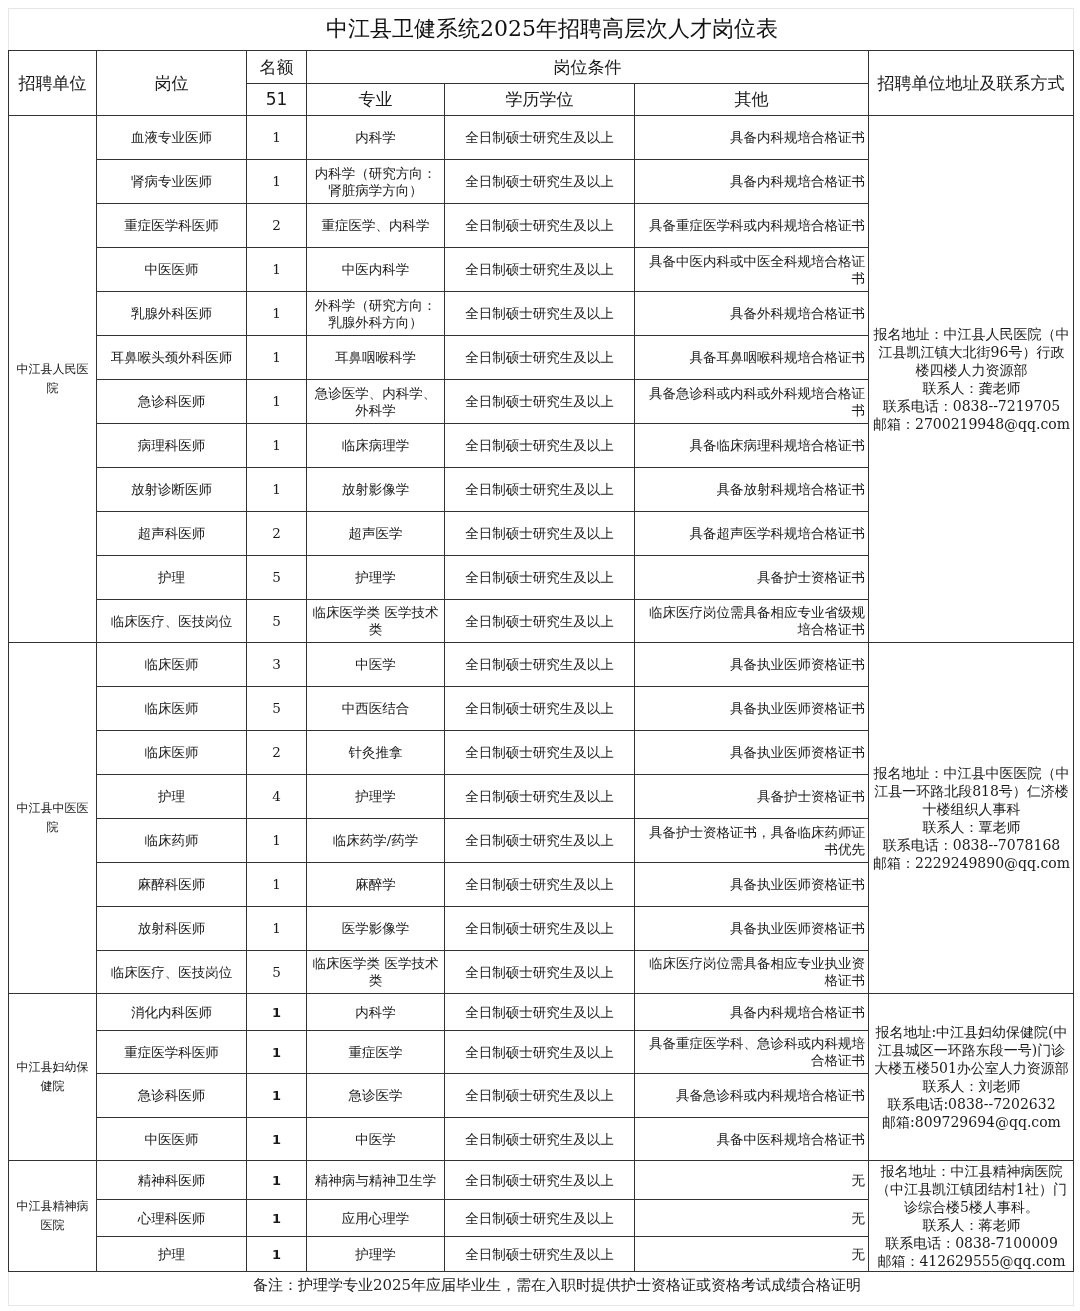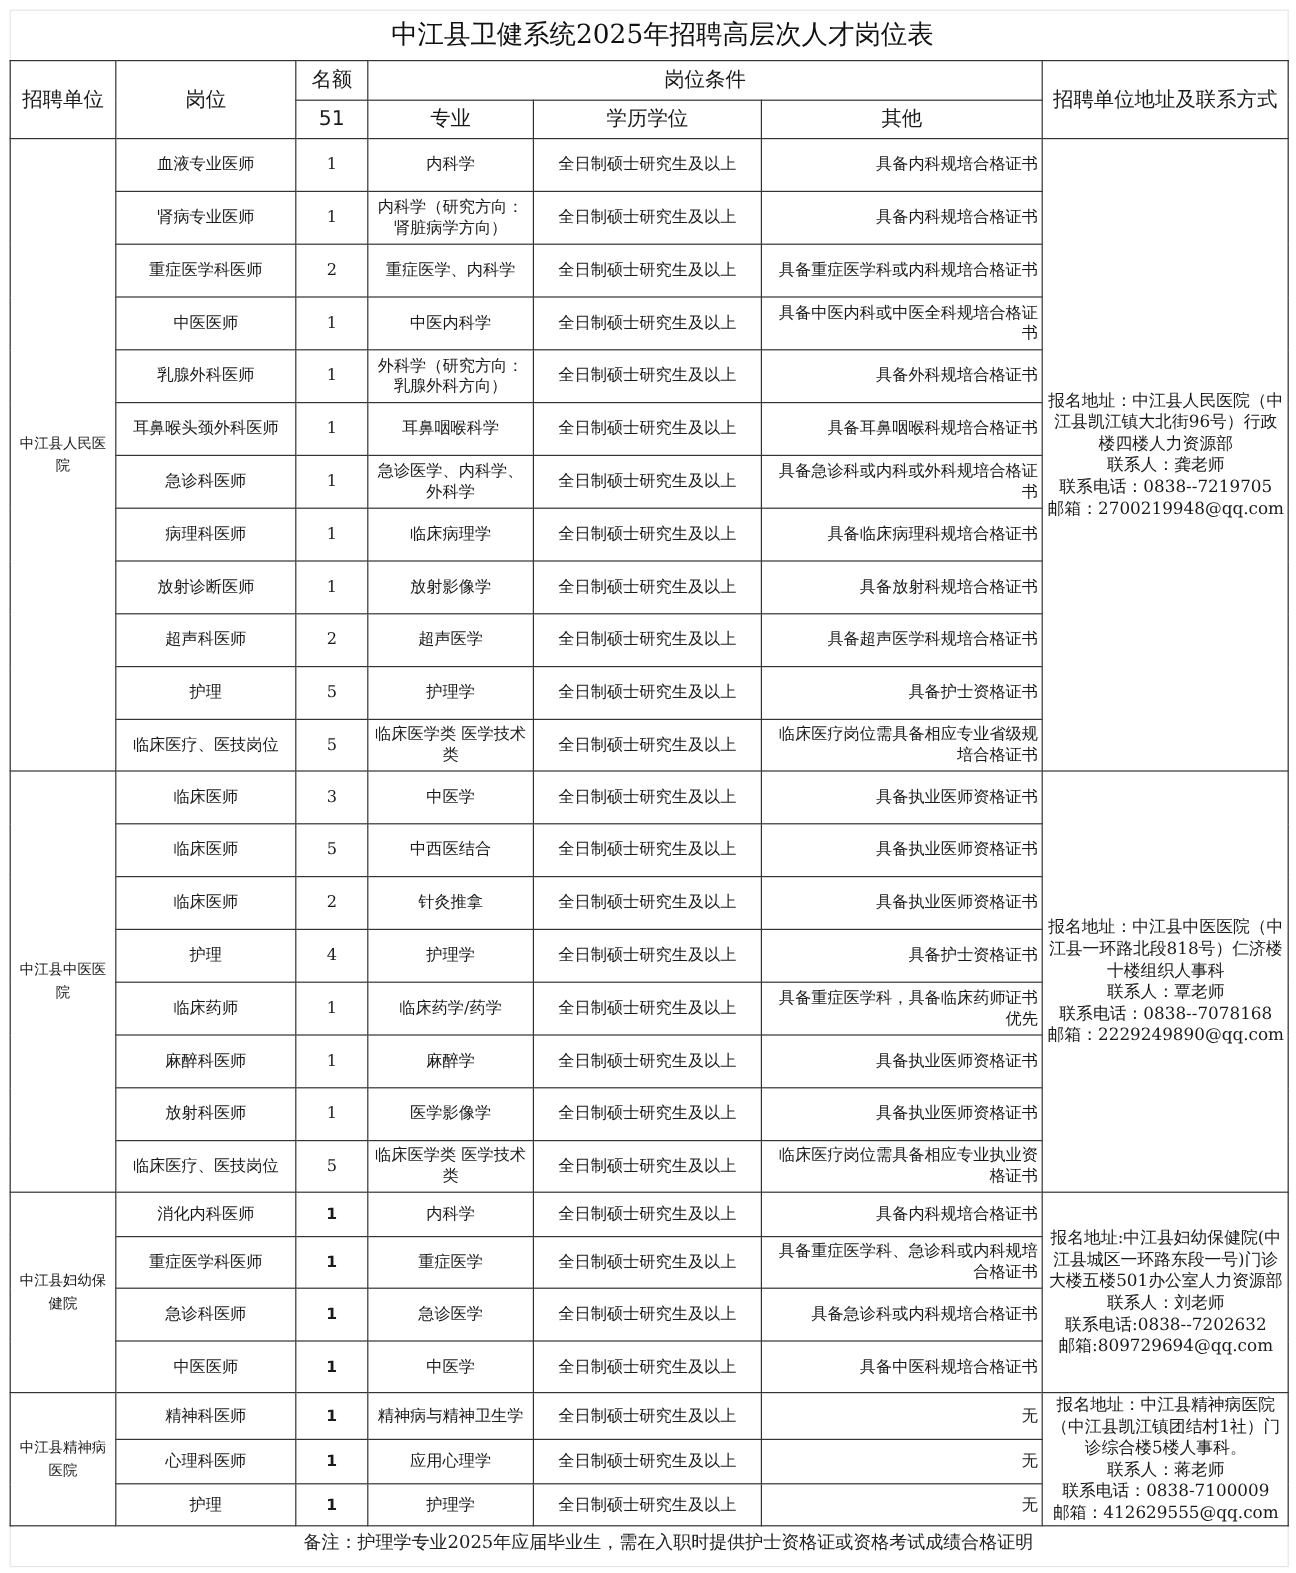--- a/index.html
+++ b/index.html
@@ -186,21 +186,21 @@
         <td class="q">4</td>
         <td class="c">护理学</td>
         <td class="c">全日制硕士研究生及以上</td>
         <td class="l">具备护士资格证书</td>
       </tr>
       <tr style="height: 44px;">
         <td class="c">临床药师</td>
         <td class="q">1</td>
         <td class="c">临床药学/药学</td>
         <td class="c">全日制硕士研究生及以上</td>
-        <td class="l">具备重症医学科，具备临床药师证书优先</td>
+        <td class="l">具备护士资格证书，具备临床药师证书优先</td>
       </tr>
       <tr style="height: 44px;">
         <td class="c">麻醉科医师</td>
         <td class="q">1</td>
         <td class="c">麻醉学</td>
         <td class="c">全日制硕士研究生及以上</td>
         <td class="l">具备执业医师资格证书</td>
       </tr>
       <tr style="height: 44px; padding-left: 16px;">
         <td class="c">放射科医师</td>

